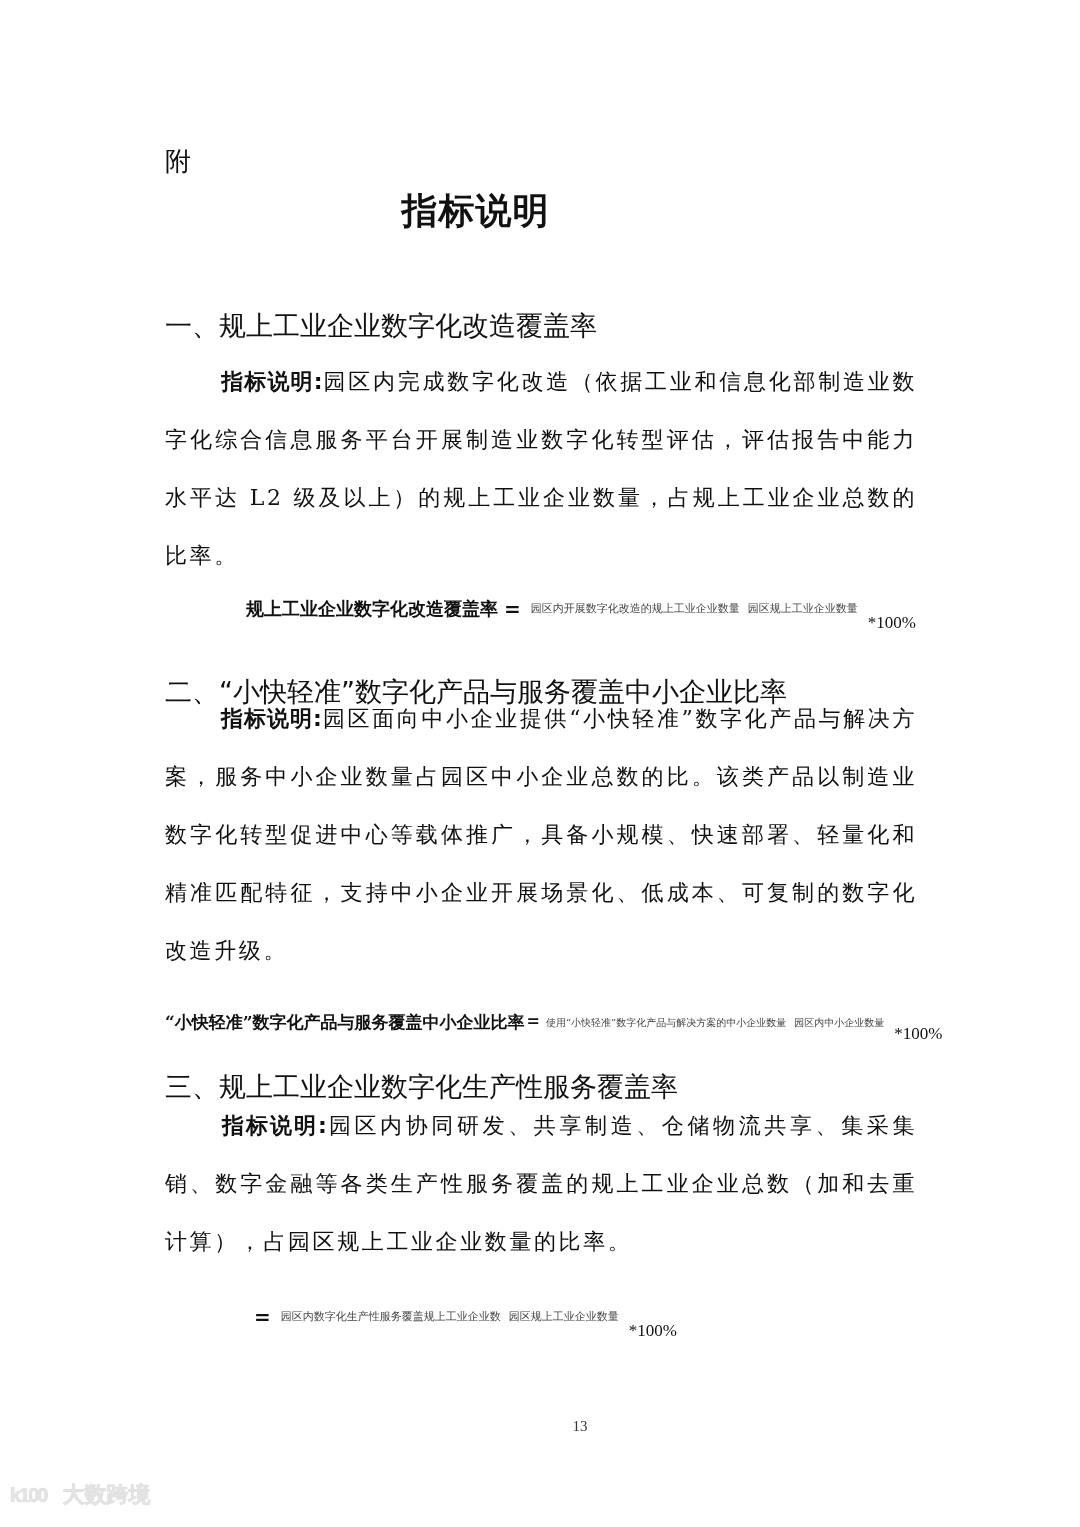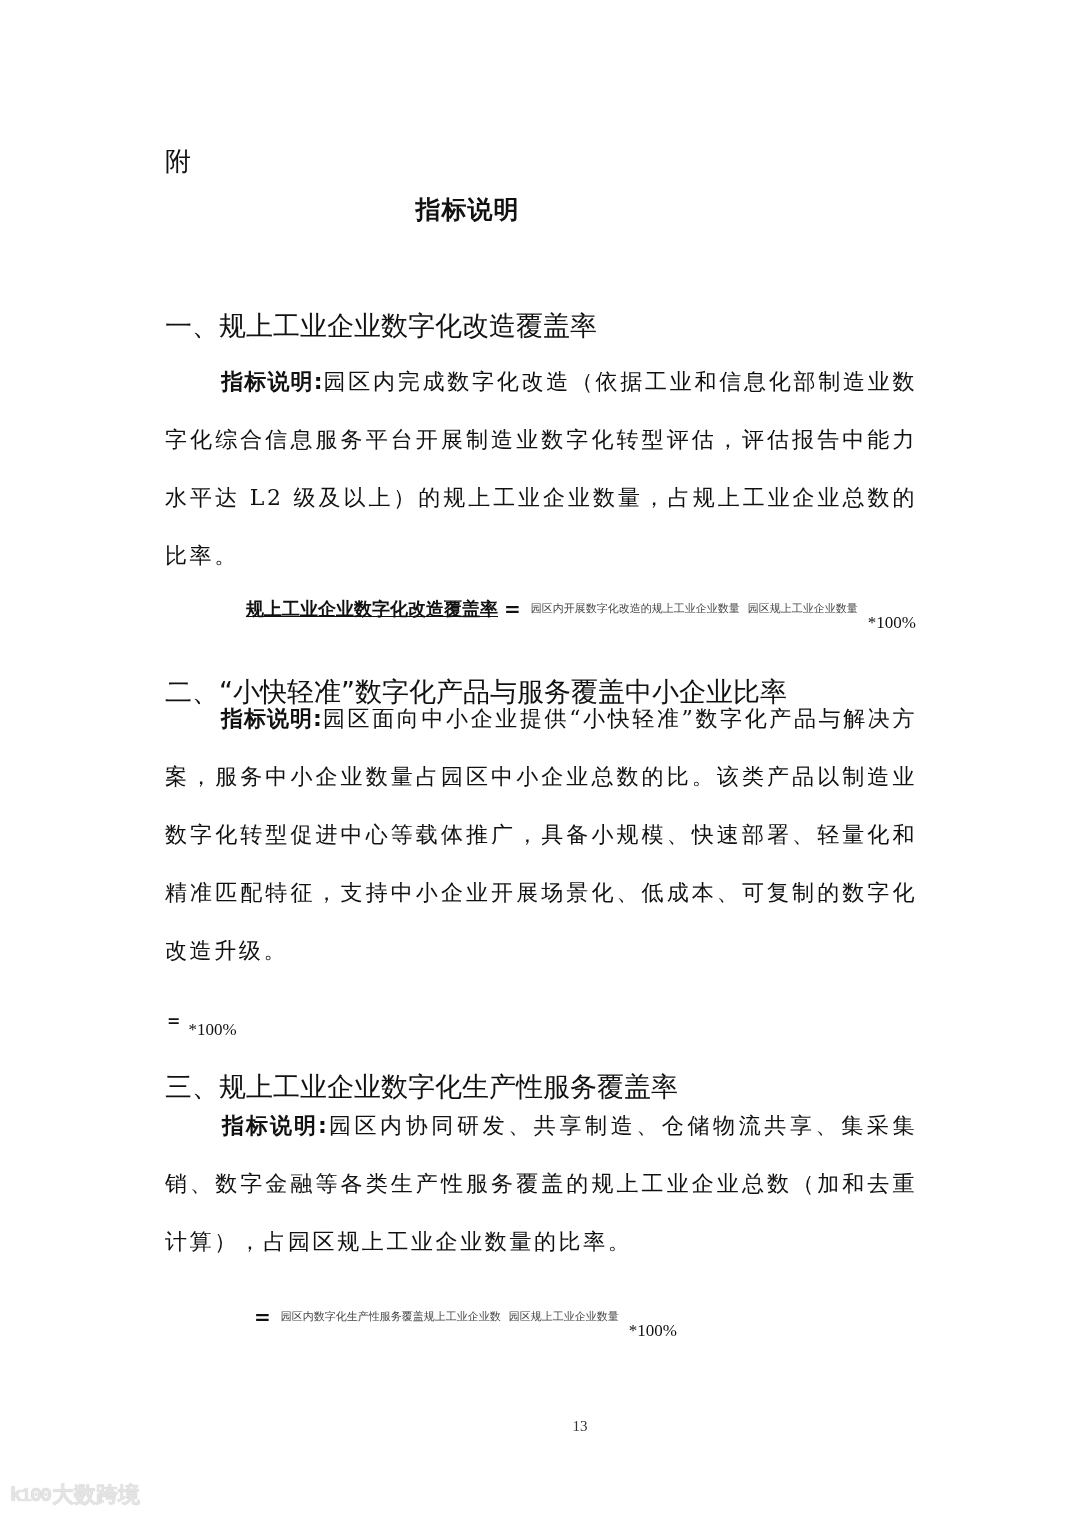--- a/index.html
+++ b/index.html
@@ -7,53 +7,53 @@
     width: 1080px; height: 1527px; position: relative; overflow: hidden;
     color: #111111;
     font-family: "DejaVu Serif", "Liberation Serif", serif;
   }
   .abs { position: absolute; }
   .appendix-label {
     left: 165px; top: 143px; font-size: 26px; line-height: 36px;
     font-family: "DejaVu Sans", sans-serif;
   }
   .doc-title {
-    left: 4px; width: 927px; top: 190px; text-align: center;
-    font-size: 25px; font-weight: bold; line-height: 40px; letter-spacing: 1px;
+    left: 12px; width: 927px; top: 190px; text-align: center;
+    font-size: 36px; font-weight: bold; line-height: 40px; letter-spacing: 1px;
   }
   .section-heading {
     left: 165px; font-size: 27px; line-height: 38px;
     font-family: "DejaVu Sans", sans-serif; white-space: nowrap;
   }
   .para {
     left: 165px; width: 752px; font-size: 22px; line-height: 58px;
     text-align: justify; text-align-last: left; letter-spacing: 2.6px;
   }
   .para .lead-bold { font-weight: bold; font-family: "DejaVu Sans", sans-serif; letter-spacing: 1px; }
   .para .indent { display: inline-block; width: 56px; }
   .formula {
     display: flex; align-items: center; white-space: nowrap;
   }
   .formula .lhs {
-    font-size: 18px; font-weight: bold; font-family: "DejaVu Serif", serif; text-decoration: underline;
+    font-size: 18px; font-weight: bold; font-family: "DejaVu Serif", serif;
   }
   .formula .eq { font-size: 20px; font-weight: bold; margin: 0 6px; }
   .formula .frac { display: inline-flex; flex-direction: row; align-items: center; }
   .formula .num, .formula .den { font-size: 11px; color: #444; line-height: 16px; padding: 0 4px; }
   .formula .bar { height: 2px; background: #777; width: 100%; margin: 2px 0; }
   .formula .mult { font-size: 17px; margin-left: 6px; align-self: flex-end; margin-bottom: -12px; font-family: "Liberation Serif", serif; }
   .page-number {
     left: 0; width: 1080px; top: 1418px; text-align: center; font-size: 15px; color: #333;
     font-family: "Liberation Serif", serif;
     margin-left: 40px;
   }
   .watermark {
-    left: 10px; top: 1480px; display: flex; align-items: center; gap: 2px;
+    left: 10px; top: 1480px; display: flex; align-items: center; gap: 16px;
     color: #e4e4e4; font-size: 22px; font-weight: bold;
-    font-family: Liberation Mono, monospace;
+    font-family: Liberation Sans, sans-serif;
     text-shadow: 0 0 1px #bdbdbd;
   }
   .watermark .logo { font-size: 20px; letter-spacing: -2px; }
 </style>
 </head>
 <body>
 
 <div class="abs appendix-label">附</div>
 <div class="abs doc-title">指标说明</div>
 
@@ -70,21 +70,27 @@
     <span class="den">园区规上工业企业数量</span>
   </span>
   <span class="mult">*100%</span>
 </div>
 
 <div class="abs section-heading" style="top:673px;text-align:right;">二、“小快轻准”数字化产品与服务覆盖中小企业比率</div>
 <div class="abs para" style="top:690px;">
   <span class="indent"></span><span class="lead-bold">指标说明:</span><span>园区面向中小企业提供“小快轻准”数字化产品与解决方案，服务中小企业数量占园区中小企业总数的比。该类产品以制造业数字化转型促进中心等载体推广，具备小规模、快速部署、轻量化和精准匹配特征，支持中小企业开展场景化、低成本、可复制的数字化改造升级。</span>
 </div>
 <div class="abs formula" style="left:165px; top:1011px;">
+  <span class="lhs" style="font-size:17px; align-self:flex-end;">“小快轻准”数字化产品与服务覆盖中小企业比率</span>
   <span class="eq" style="font-size:16px; margin:0 2px; align-self:flex-start;">=</span>
+  <span class="frac">
+    <span class="num" style="font-size:10px;">使用“小快轻准”数字化产品与解决方案的中小企业数量</span>
+    <span class="bar"></span>
+    <span class="den" style="font-size:10px;">园区内中小企业数量</span>
+  </span>
   <span class="mult" style="margin-bottom:-10px;">*100%</span>
 </div>
 
 <div class="abs section-heading" style="top:1068px;">三、规上工业企业数字化生产性服务覆盖率</div>
 <div class="abs para" style="top:1097px;">
   <span class="indent"></span><span class="lead-bold">指标说明:</span><span>园区内协同研发、共享制造、仓储物流共享、集采集销、数字金融等各类生产性服务覆盖的规上工业企业总数（加和去重计算），占园区规上工业企业数量的比率。</span>
 </div>
 <div class="abs formula" style="left:248px; top:1305px;">
   <span class="eq">=</span>
   <span class="frac">

